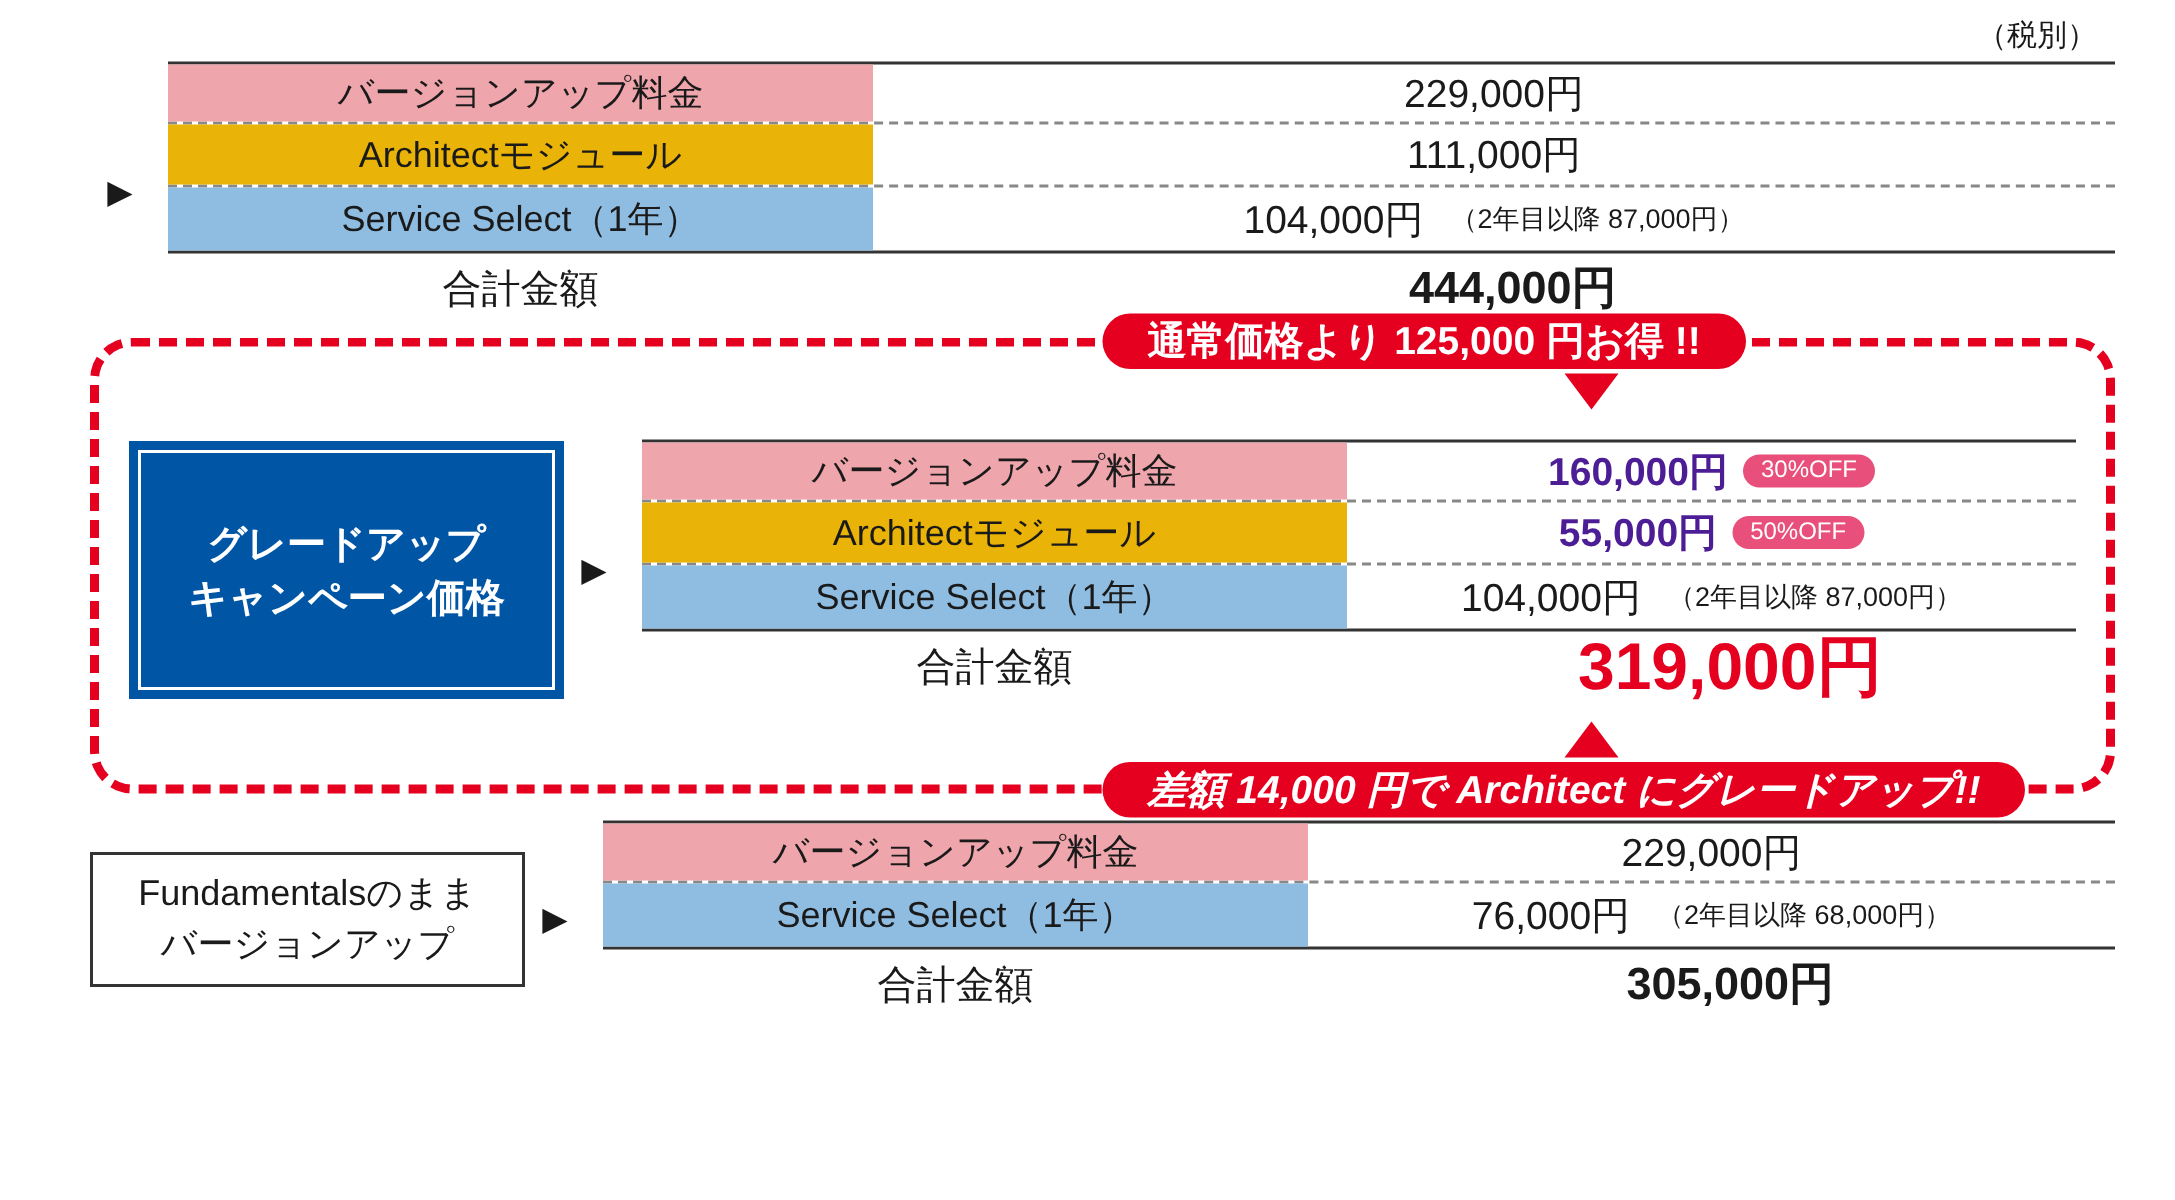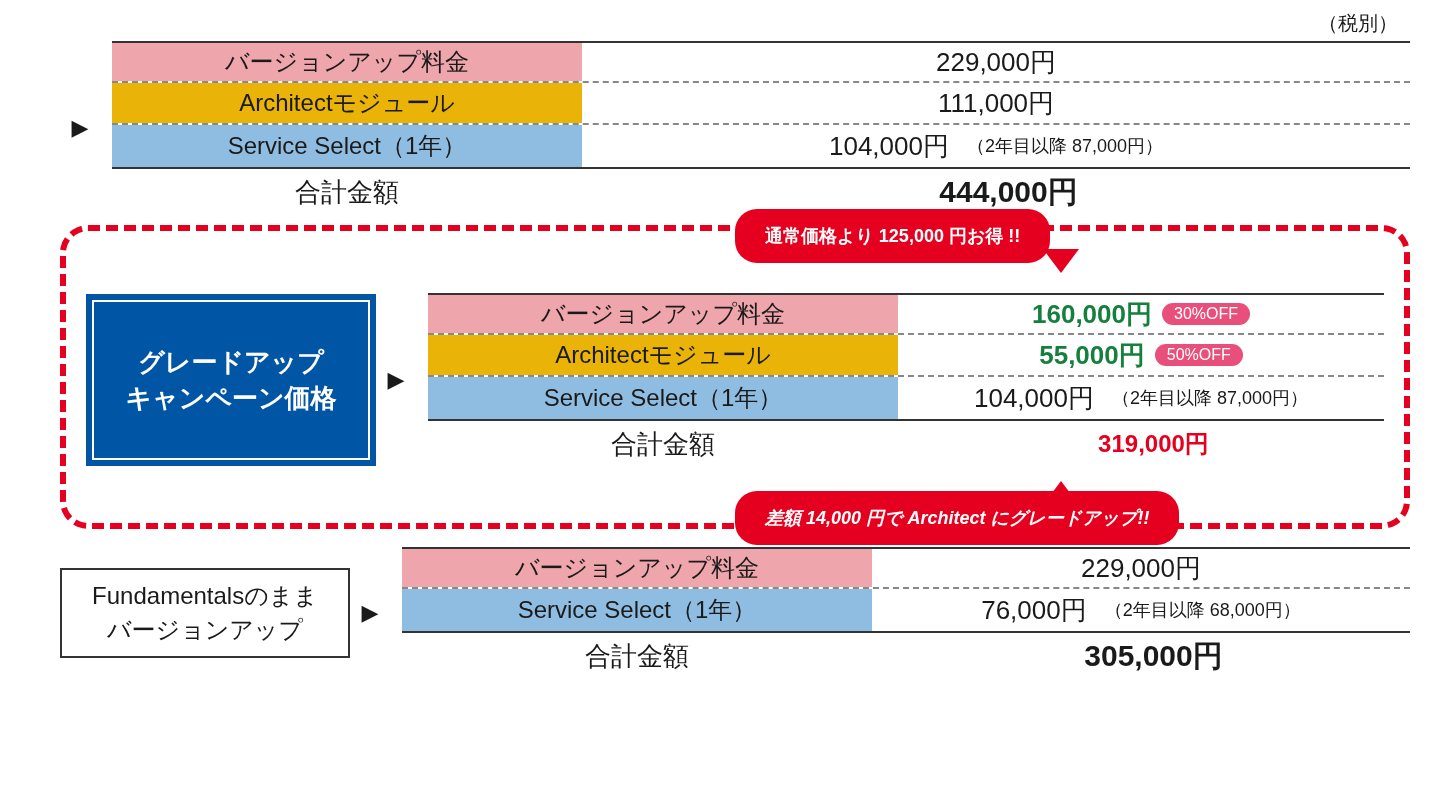--- a/index.html
+++ b/index.html
@@ -67,44 +67,44 @@
   }
   .total-row .cell-label {
     width: 470px; text-align: center;
     display:flex; align-items:center; justify-content:center;
     font-size: 26px;
   }
   .total-row .cell-value {
     flex:1; display:flex; align-items:center; justify-content:center;
     font-size: 30px; font-weight: 600;
   }
-  .total-row.campaign .cell-value { color:#e6001f; font-weight: 800; font-size: 24px; }
+  .total-row.campaign .cell-value { color:#e6001f; font-weight: 800; font-size: 44px; }
 
   .note-small { font-size: 18px; margin-left: 8px; white-space: nowrap; }
-  .price-pink { color: #15803d; font-weight: 600; }
+  .price-pink { color: #4c1d95; font-weight: 600; }
 
   .badge {
     background: #e84f7a; color:#fff; font-size:16px; font-weight:normal;
     padding: 2px 12px; border-radius: 14px; white-space: nowrap;
   }
 
   
   .campaign-wrap {
     border: 6px dashed #e6001f;
     border-radius: 28px;
     padding: 62px 20px 56px 20px;
     margin: 6px 0 14px 0;
     position: relative;
   }
 
   .pill {
     position: absolute;
     background: #e6001f; color:#fff;
-    font-size: 18px; font-weight: bold;
-    padding: 15px 30px; border-radius: 22px;
+    font-size: 26px; font-weight: bold;
+    padding: 1px 30px; border-radius: 22px;
     white-space: nowrap;
   }
   .pill-top { top: -22px; left: 50%; }
   .pill-bottom { bottom: -22px; left: 50%; font-style: italic; }
 
   .tri {
     position: absolute; width:0; height:0;
     border-left: 18px solid transparent;
     border-right: 18px solid transparent;
   }

